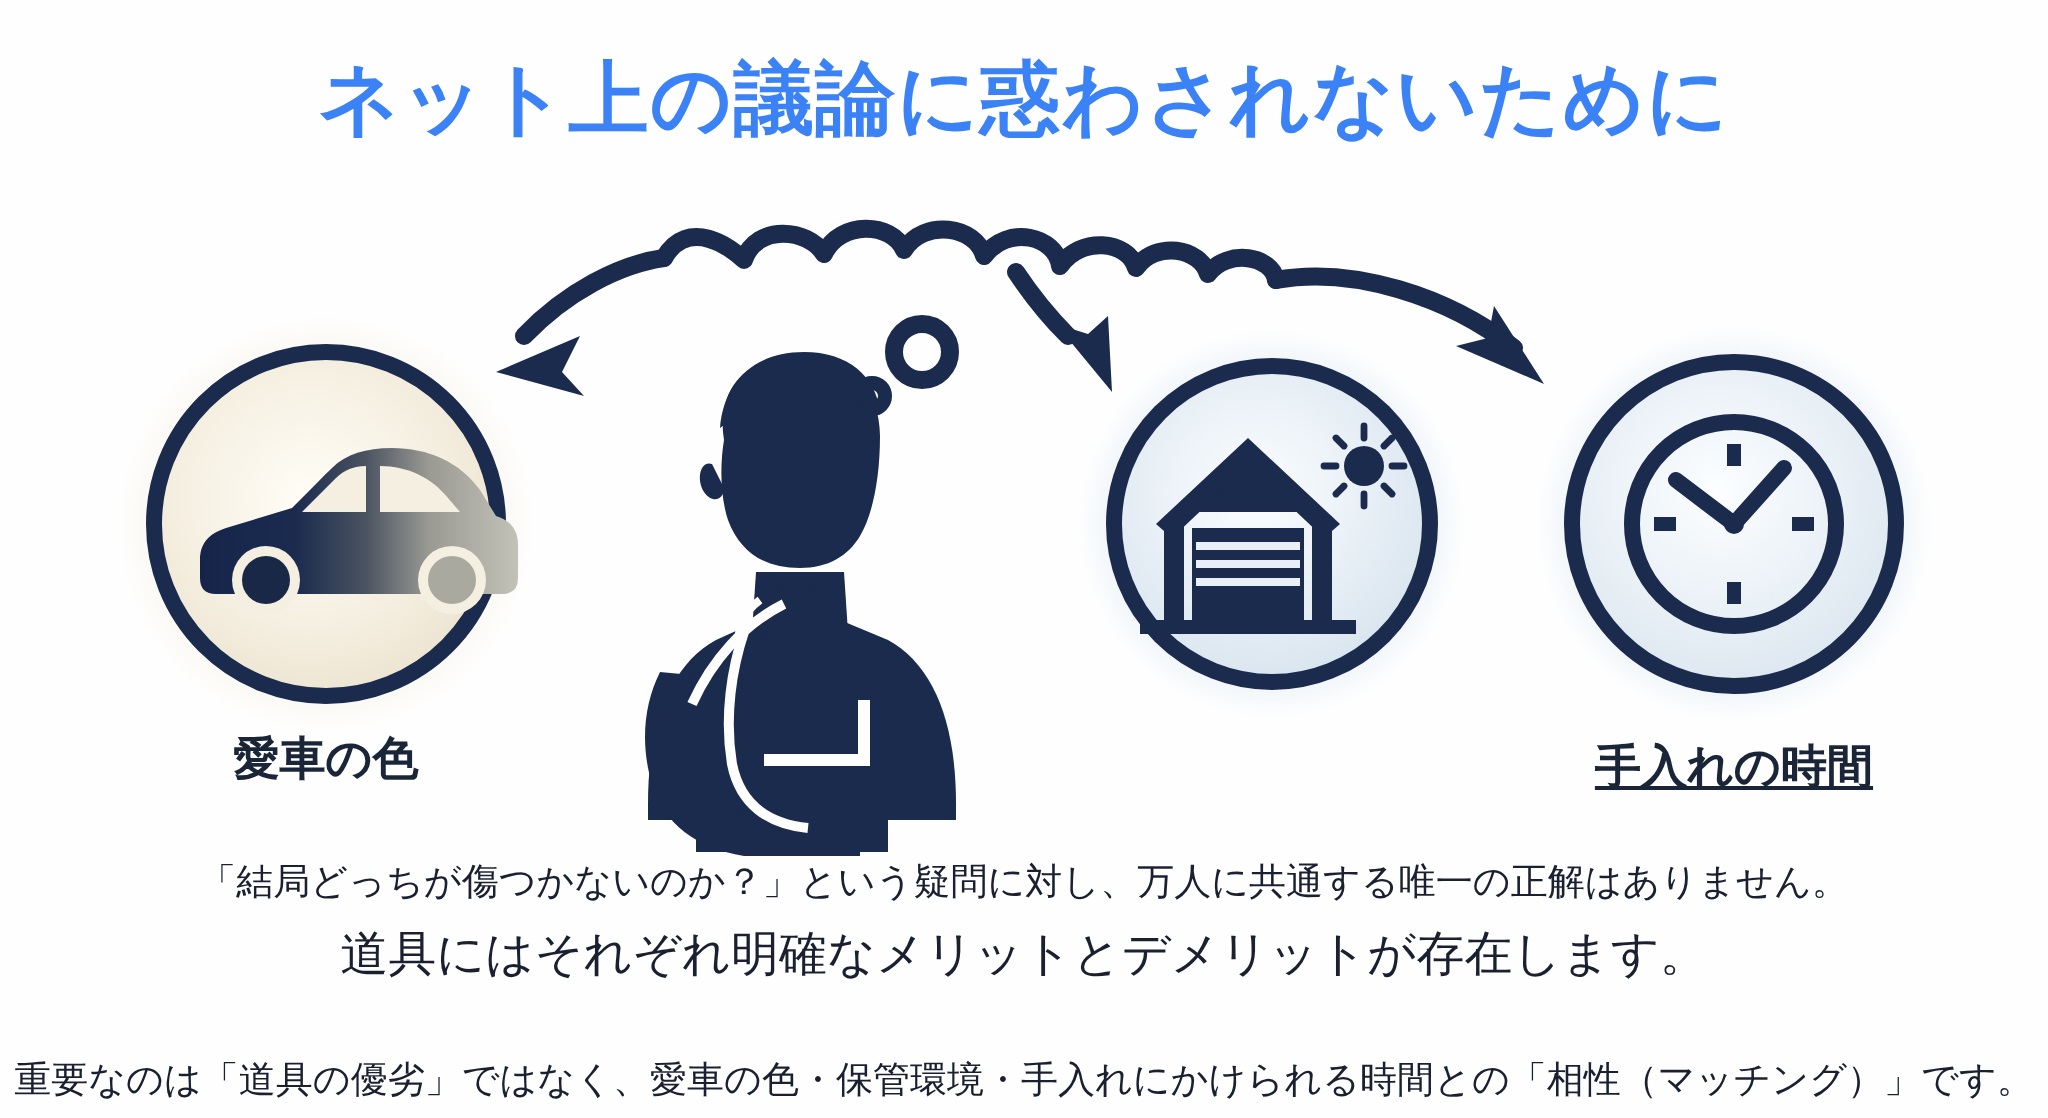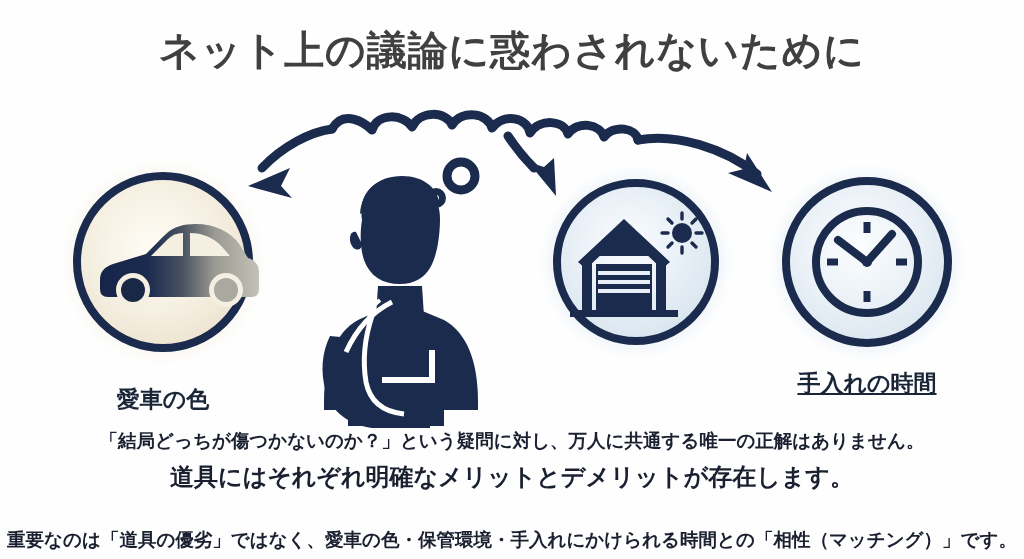--- a/index.html
+++ b/index.html
@@ -22,21 +22,21 @@
   
   #title {
     position: absolute;
     left: 0;
     top: 26px;
     width: 1024px;
     text-align: center;
     font-size: 40px;
     font-weight: bold;
     letter-spacing: 0.02em;
-    color: #404040;
+    color: #3b82f6;
     white-space: nowrap;
     line-height: 1.2;
   }
 
   
   #art {
     position: absolute;
     left: 0;
     top: 0;
     width: 1024px;
@@ -46,33 +46,33 @@
   
   .circle-label {
     position: absolute;
     text-align: center;
     font-size: 23px;
     font-weight: bold;
     color: #1a2537;
     white-space: nowrap;
     line-height: 1.1;
   }
-  #label-color  { left:  43px; top: 367px; width: 240px; margin-top: 20px; }
+  #label-color  { left:  43px; top: 367px; width: 240px; }
   #label-store  { left: 536px; top: 367px; width: 200px; }
   #label-time   { left: 767px; top: 371px; width: 200px; text-decoration: underline; }
 
   
   .body-line {
     position: absolute;
     left: 0;
     width: 1024px;
     text-align: center;
     color: #1b2030;
     white-space: nowrap;
-    font-weight: bold;
+    font-weight: normal;
   }
   #body-1 { top: 428px; font-size: 18.5px; }
   #body-2 { top: 461px; font-size: 24px; }
   #body-3 { top: 512px; font-size: 18.5px; margin-top: 15px; }
 </style>
 </head>
 <body>
 
 <div id="stage">
 

